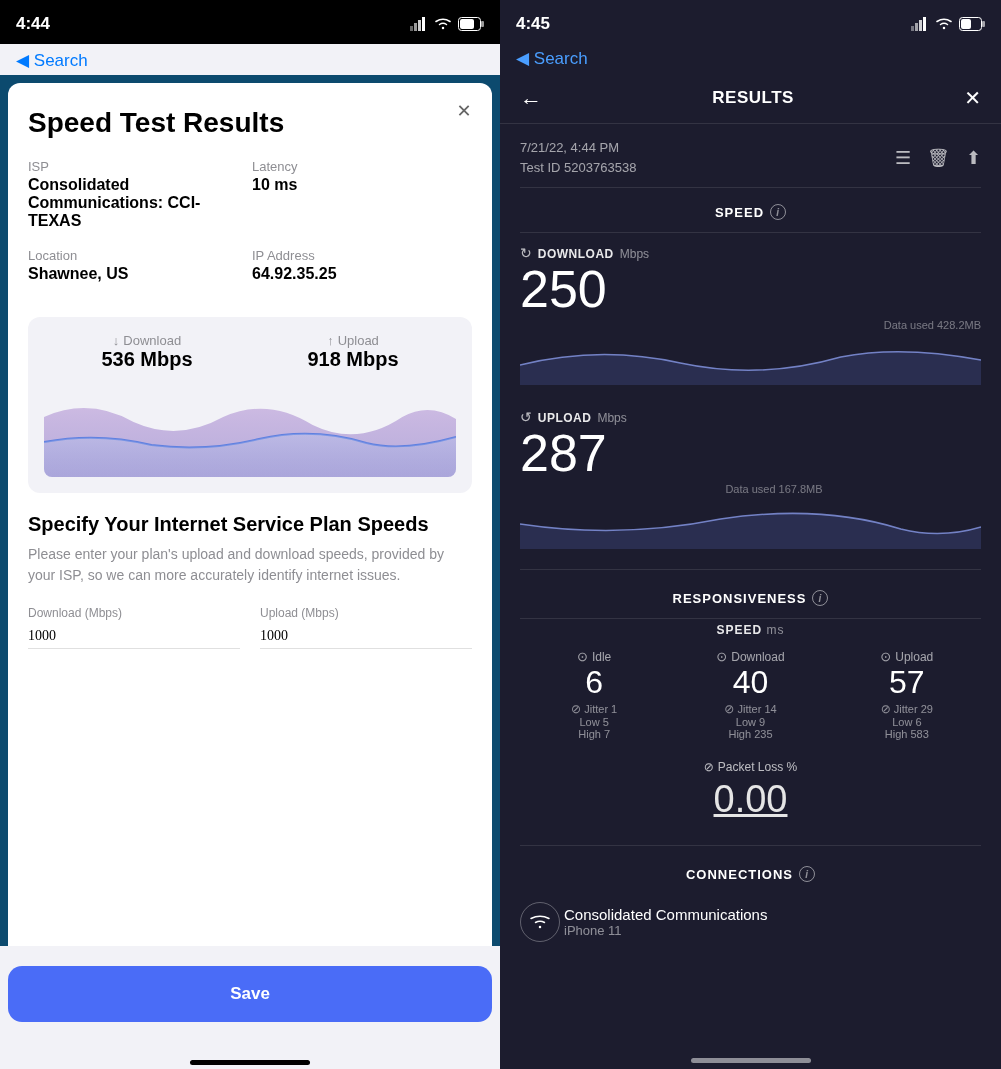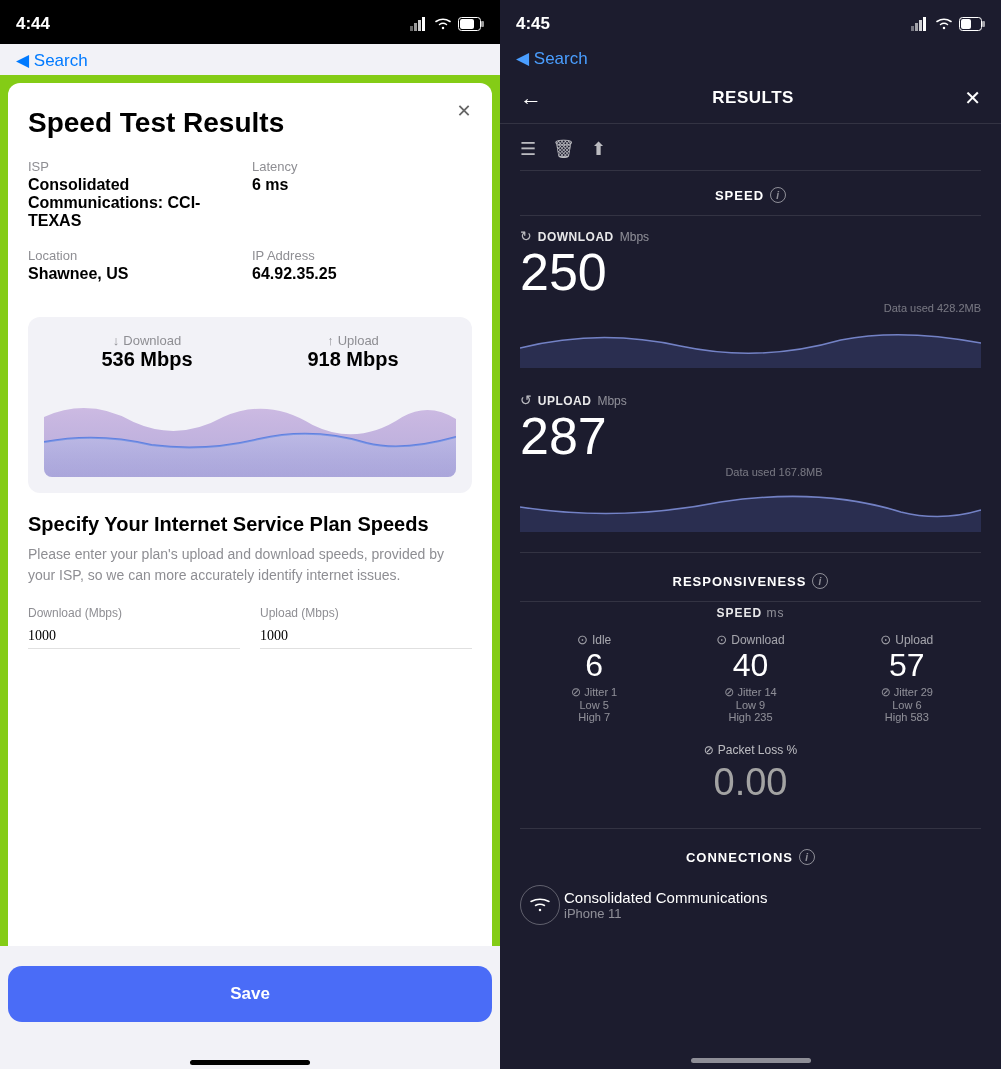--- a/index.html
+++ b/index.html
@@ -8,21 +8,21 @@
       height: 1069px;
       display: flex;
       font-family: -apple-system, BlinkMacSystemFont, 'SF Pro Display', 'Helvetica Neue', sans-serif;
       overflow: hidden;
     }
 
     
     .left-panel {
       width: 500px;
       height: 1069px;
-      background: #84cc16;
+      background: #0c4a6e;
       display: flex;
       flex-direction: column;
       overflow: hidden;
     }
     .left-status-bar {
       background: #000;
       color: #fff;
       display: flex;
       align-items: center;
       justify-content: space-between;
@@ -373,21 +373,22 @@
       color: rgba(255,255,255,0.7);
       display: flex;
       align-items: center;
       justify-content: center;
       gap: 4px;
       margin-bottom: 4px;
     }
     .packet-loss-value {
       font-size: 38px;
       font-weight: 300;
-      color: #a3a3a3;
+      color: #e5e5e5;
+      text-decoration: underline;
     }
     .connections-section {
       padding-bottom: 12px;
     }
     .connection-item {
       display: flex;
       align-items: center;
       gap: 4px;
       padding: 12px 0;
     }
@@ -472,21 +473,21 @@
       <div class="left-inner">
         <h1 class="speed-test-title">Speed Test Results</h1>
 
         <div class="info-grid">
           <div class="info-cell">
             <div class="label">ISP</div>
             <div class="value">Consolidated Communications: CCI-TEXAS</div>
           </div>
           <div class="info-cell">
             <div class="label">Latency</div>
-            <div class="value">6 ms</div>
+            <div class="value">10 ms</div>
           </div>
           <div class="info-cell">
             <div class="label">Location</div>
             <div class="value">Shawnee, US</div>
           </div>
           <div class="info-cell">
             <div class="label">IP Address</div>
             <div class="value">64.92.35.25</div>
           </div>
         </div>
@@ -585,20 +586,24 @@
 
   <div class="right-header">
     <span class="icon-btn" style="font-size:22px;">←</span>
     <span class="results-title">RESULTS</span>
     <span class="icon-btn">✕</span>
   </div>
 
   <div class="right-content">
 
     <div class="test-meta">
+      <div class="meta-text">
+        <div>7/21/22, 4:44 PM</div>
+        <div>Test ID 5203763538</div>
+      </div>
       <div class="meta-actions">
         <span class="meta-action-icon">☰</span>
         <span class="meta-action-icon">🗑</span>
         <span class="meta-action-icon">⬆</span>
       </div>
     </div>
 
     <div class="section-header">
       <span>SPEED</span>
       <span class="info-icon">i</span>

